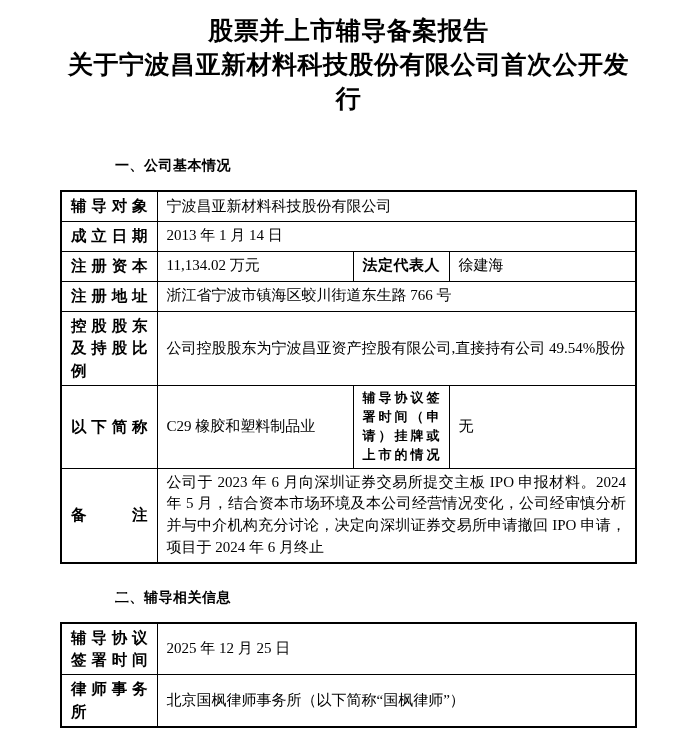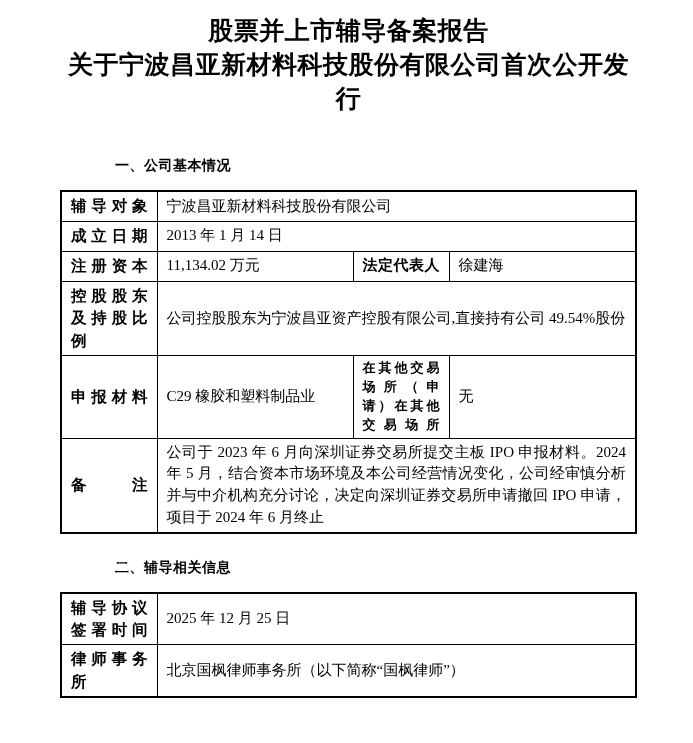--- a/index.html
+++ b/index.html
@@ -105,28 +105,32 @@
       <tr class="rh30">
         <td class="lbl">成立日期</td>
         <td class="val" colspan="3">2013 年 1 月 14 日</td>
       </tr>
       <tr class="rh30">
         <td class="lbl">注册资本</td>
         <td class="val">11,134.02 万元</td>
         <td class="lbl-rep">法定代表人</td>
         <td class="val">徐建海</td>
       </tr>
+      <tr class="rh30">
+        <td class="lbl">注册地址</td>
+        <td class="val" colspan="3">浙江省宁波市镇海区蛟川街道东生路 766 号</td>
+      </tr>
       <tr class="rh66">
         <td class="lbl">控股股东及持股比例</td>
         <td class="val val-just" colspan="3">公司控股股东为宁波昌亚资产控股有限公司,直接持有公司 49.54%股份</td>
       </tr>
       <tr class="rh82">
-        <td class="lbl">申报材料</td>
+        <td class="lbl">以下简称</td>
         <td class="val">C29 橡胶和塑料制品业</td>
-        <td class="lbl-listing">在其他交易场所（申请）在其他交易场所</td>
+        <td class="lbl-listing">辅导协议签署时间（申请）挂牌或上市的情况</td>
         <td class="val">无</td>
       </tr>
       <tr class="rh88">
         <td class="lbl">备　注</td>
         <td class="val val-just" colspan="3">公司于 2023 年 6 月向深圳证券交易所提交主板 IPO 申报材料。2024 年 5 月，结合资本市场环境及本公司经营情况变化，公司经审慎分析并与中介机构充分讨论，决定向深圳证券交易所申请撤回 IPO 申请，项目于 2024 年 6 月终止</td>
       </tr>
     </tbody>
   </table>
 
   <div class="section-heading" id="section2-heading">二、辅导相关信息</div>

